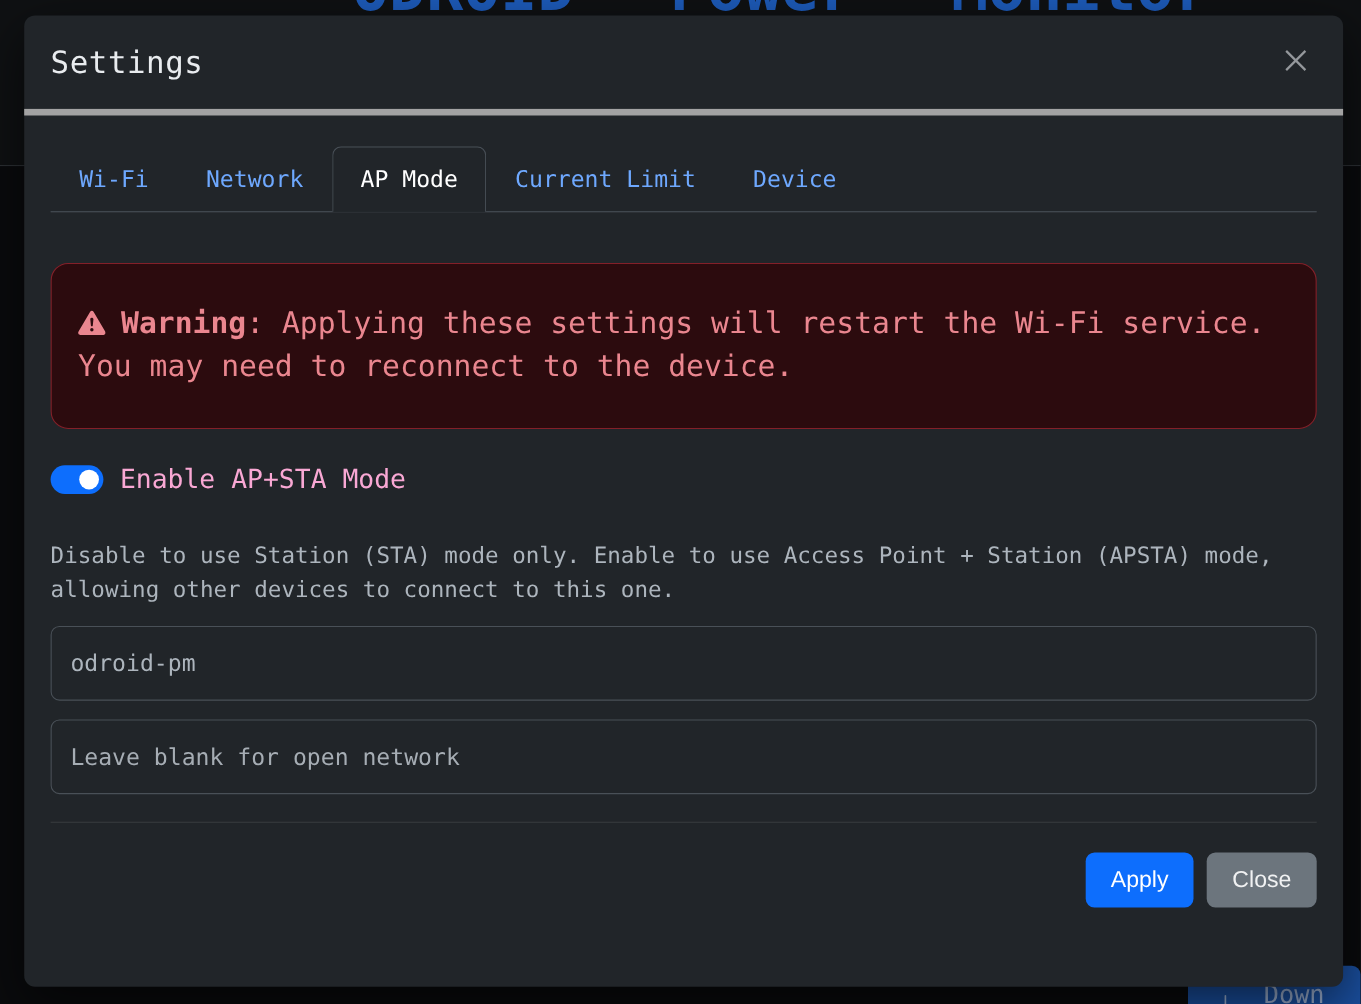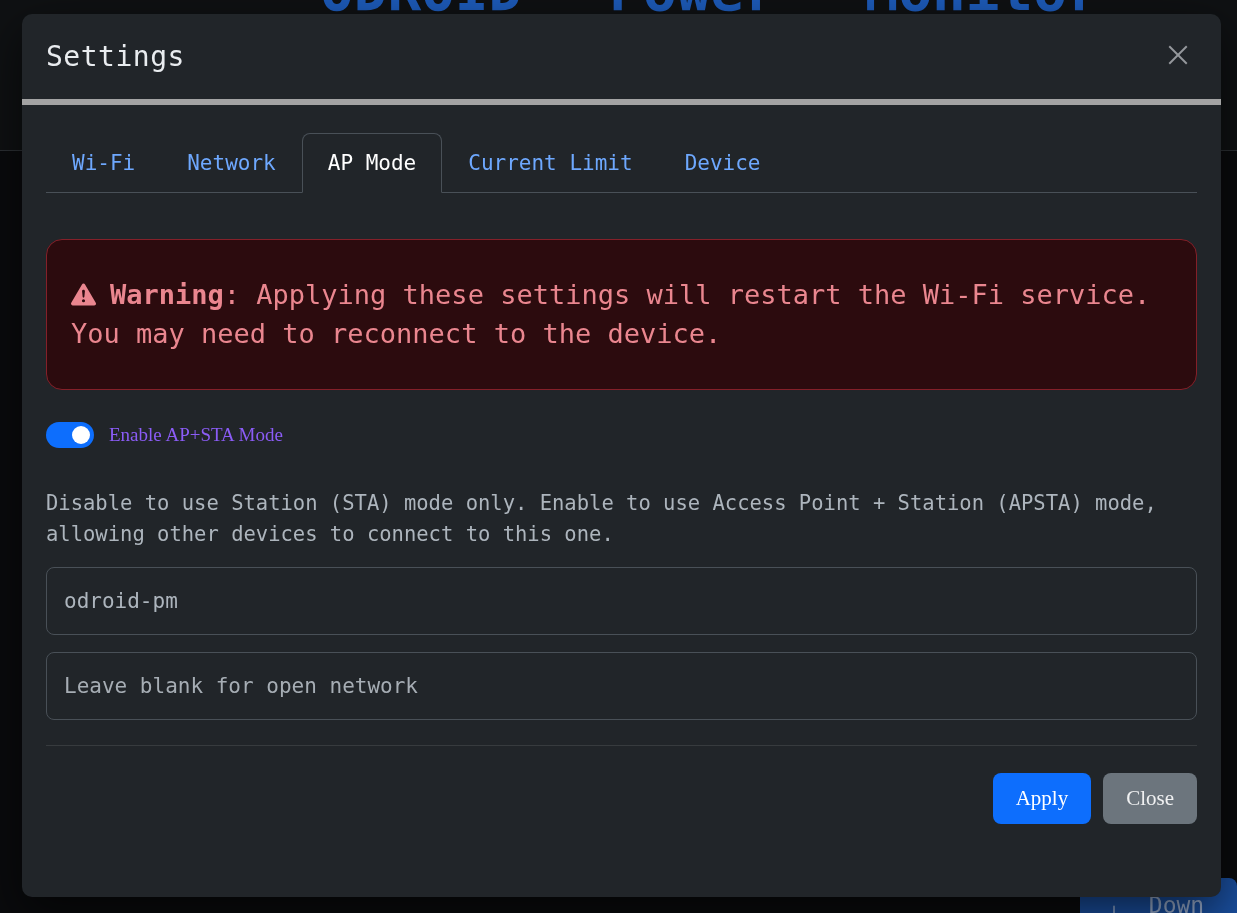--- a/index.html
+++ b/index.html
@@ -83,42 +83,42 @@
     margin-top: 32px; display: flex; align-items: center; gap: 15px;
   }
   .switch {
     width: 48px; height: 26px; border-radius: 13px; background: #0d6efd;
     position: relative; cursor: pointer; flex: 0 0 auto;
   }
   .switch .knob {
     position: absolute; right: 4px; top: 4px; width: 18px; height: 18px;
     border-radius: 50%; background: #ffffff;
   }
-  .switch-label { font-size: 19px; color: #8b5cf6; cursor: pointer; font-family: Liberation Serif, serif; }
+  .switch-label { font-size: 24px; color: #f9a8d4; cursor: pointer; }
 
   .form-text {
     margin-top: 40px; font-size: 20.5px; line-height: 31px; color: #adb5bd;
   }
 
   .field-label { margin-top: 34px; font-size: 21.5px; color: #dee2e6; }
   .text-input {
     margin-top: 17px; width: 100%; height: 68px;
     background: #212529; border: 1px solid #495057; border-radius: 8px;
     color: #adb5bd; font-family: inherit; font-size: 21px; padding: 0 17px;
     outline: none;
   }
   .text-input::placeholder { color: #a6adb4; opacity: 1; }
 
   
   .modal-footer {
     margin: 25px 24px 0 24px; border-top: 1px solid #373b3e;
     padding-top: 27px; display: flex; justify-content: flex-end; gap: 12px;
   }
   .btn {
-    font-family: Liberation Serif, serif; font-size: 21px; padding: 13px 23px;
+    font-family: Liberation Sans, sans-serif; font-size: 21px; padding: 13px 23px;
     border: none; border-radius: 8px; cursor: pointer; color: #ffffff;
   }
   .btn-primary { background: #0d6efd; }
   .btn-secondary { background: #6c757d; color: #f0f1f2; }
 </style>
 </head>
 <body>
 
 <div class="page-backdrop">
   <div class="page-header-strip"></div>

